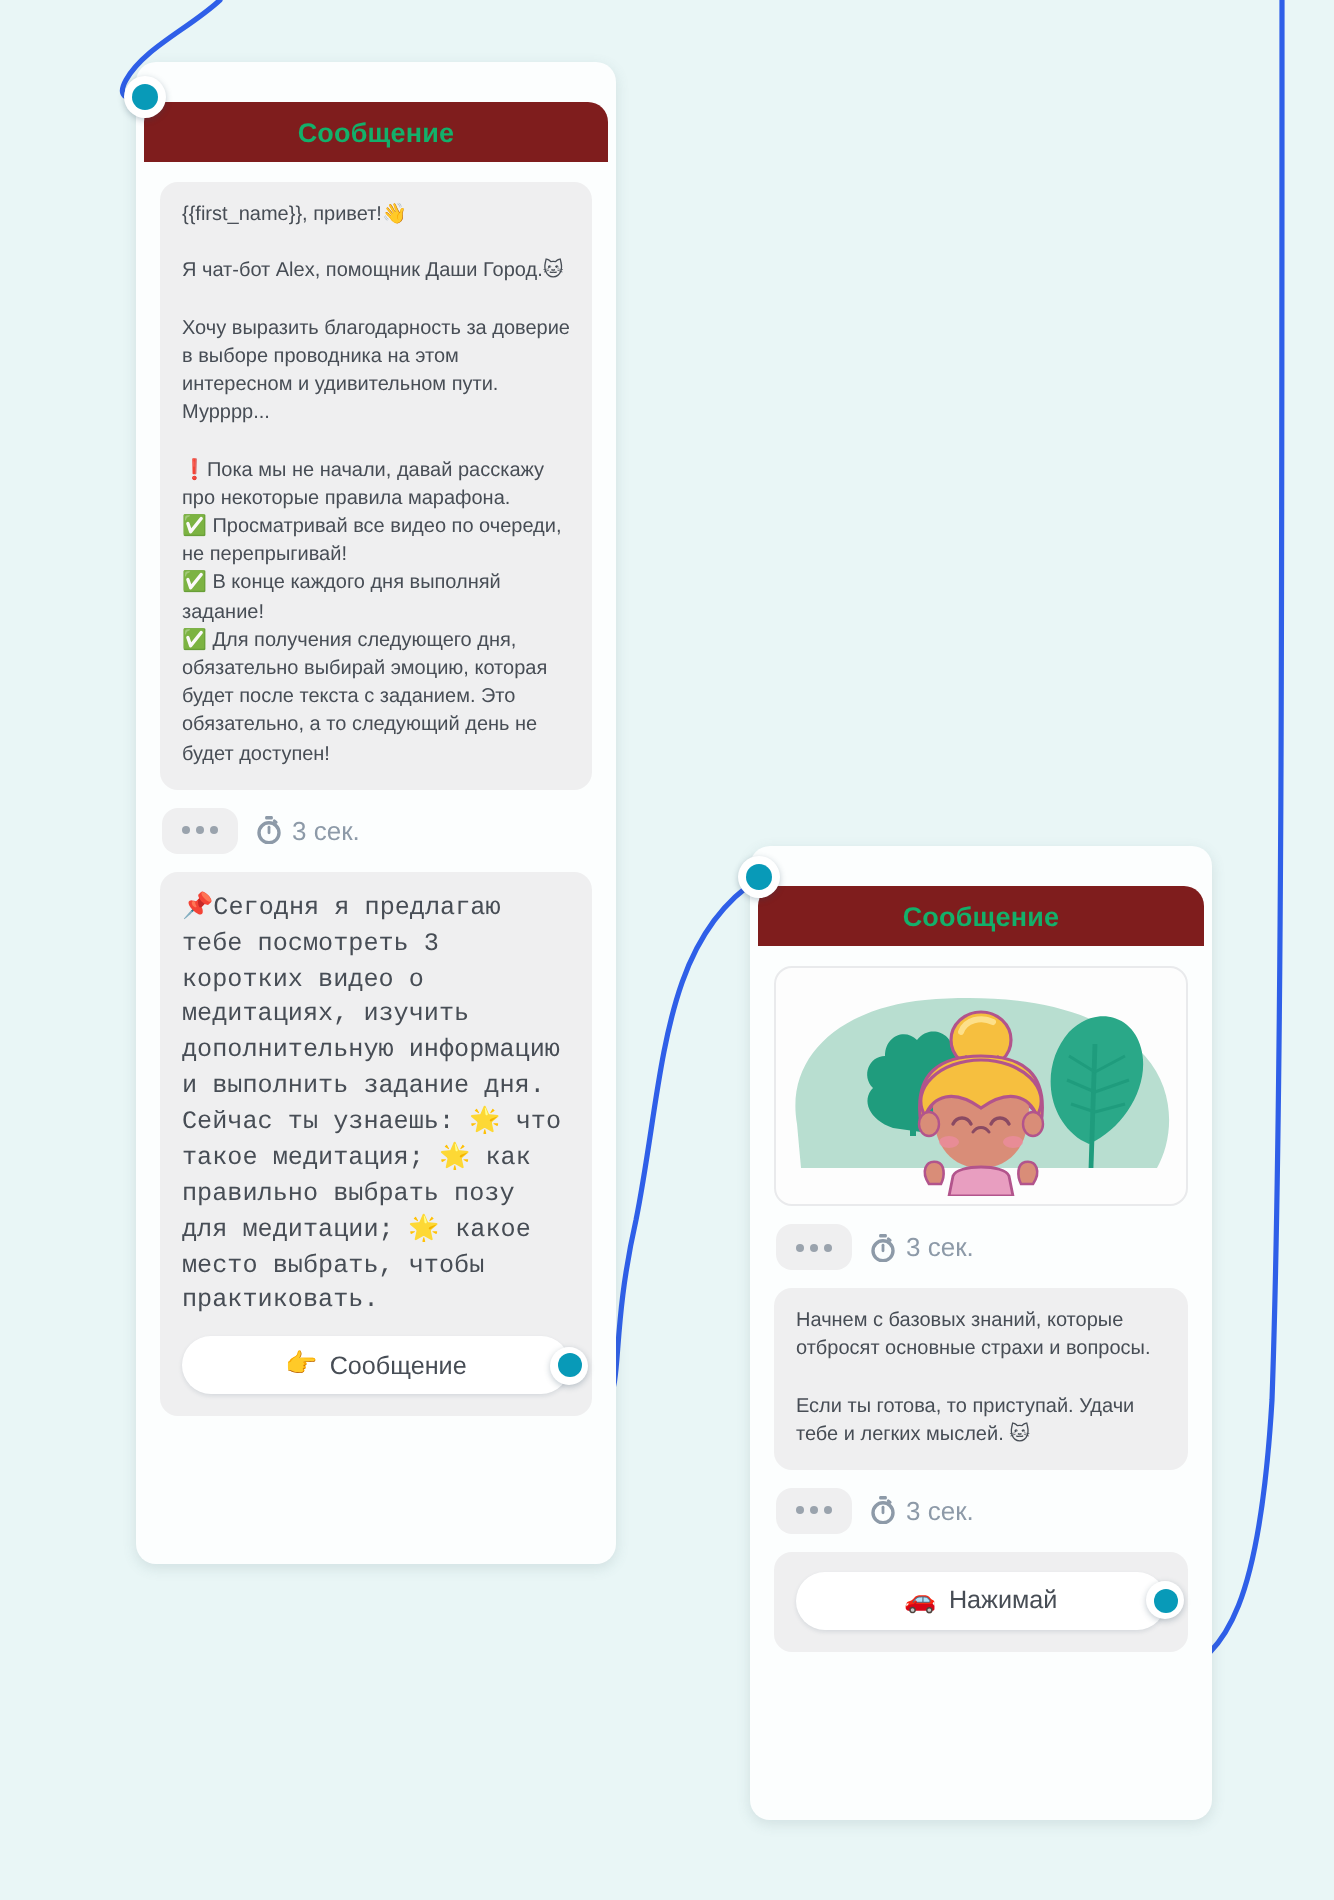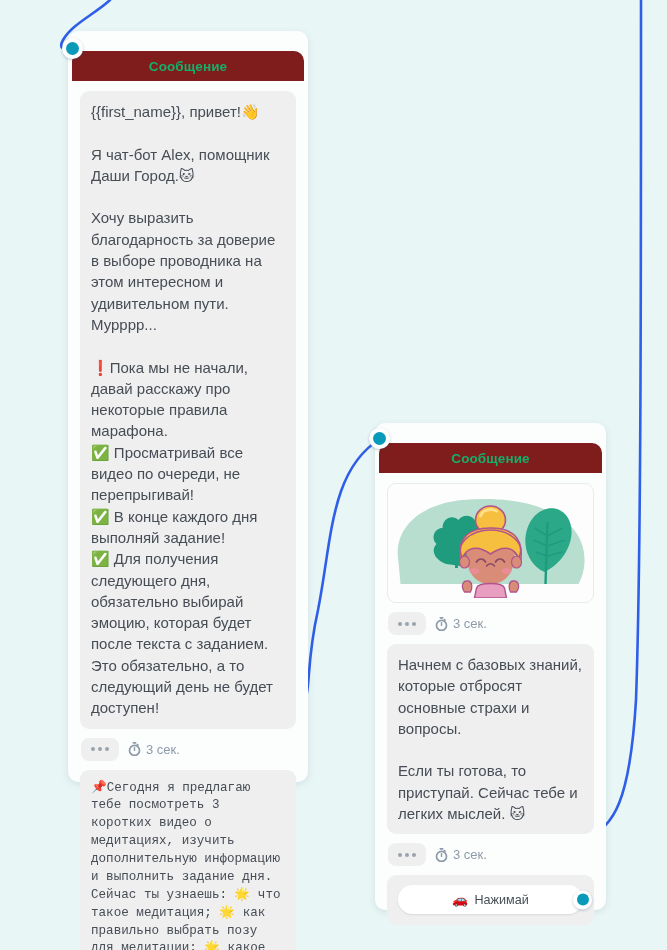--- a/index.html
+++ b/index.html
@@ -78,21 +78,21 @@
   }
   #dot-card1-in { left: 62px; top: 38px; }
   #dot-card2-in { left: 369px; top: 428px; }
 
   
   .bubble {
     background: #efeff0;
     border-radius: 9px;
     padding: 10px 11px;
     color: #474d55;
-    font-size: 15px;
+    font-size: 10px;
     line-height: 1.42;
     white-space: pre-wrap;
     word-wrap: break-word;
   }
 
   
   .delay-row {
     display: flex;
     gap: 9px;
     padding-left: 1px;
@@ -318,21 +318,21 @@
             <rect x="9.1" y="1.4" width="2.6" height="1.5" rx="0.7" fill="#8d9aa8" transform="rotate(40 9.1 1.4)"></rect>
             <circle cx="6.5" cy="8.4" r="5" fill="none" stroke="#8d9aa8" stroke-width="1.7"></circle>
             <path d="M 6.5 5.6 L 6.5 8.4" stroke="#8d9aa8" stroke-width="1.4" stroke-linecap="round"></path>
           </svg>
           <span>3 сек.</span>
         </span>
       </div>
 
       <div class="bubble">Начнем с базовых знаний, которые отбросят основные страхи и вопросы.
 
-Если ты готова, то приступай. Сейчас тебе и легких мыслей. 🐱</div>
+Если ты готова, то приступай. Удачи тебе и легких мыслей. 🐱</div>
 
       <div class="delay-row">
         <span class="typing-pill">
           <i></i>
             <i></i>
             <i></i>
         </span>
         <span class="delay-label">
           <svg class="stopwatch" width="13" height="14" viewBox="0 0 13 14">
             <rect x="4.6" y="0" width="3.8" height="1.7" rx="0.6" fill="#8d9aa8"></rect>

